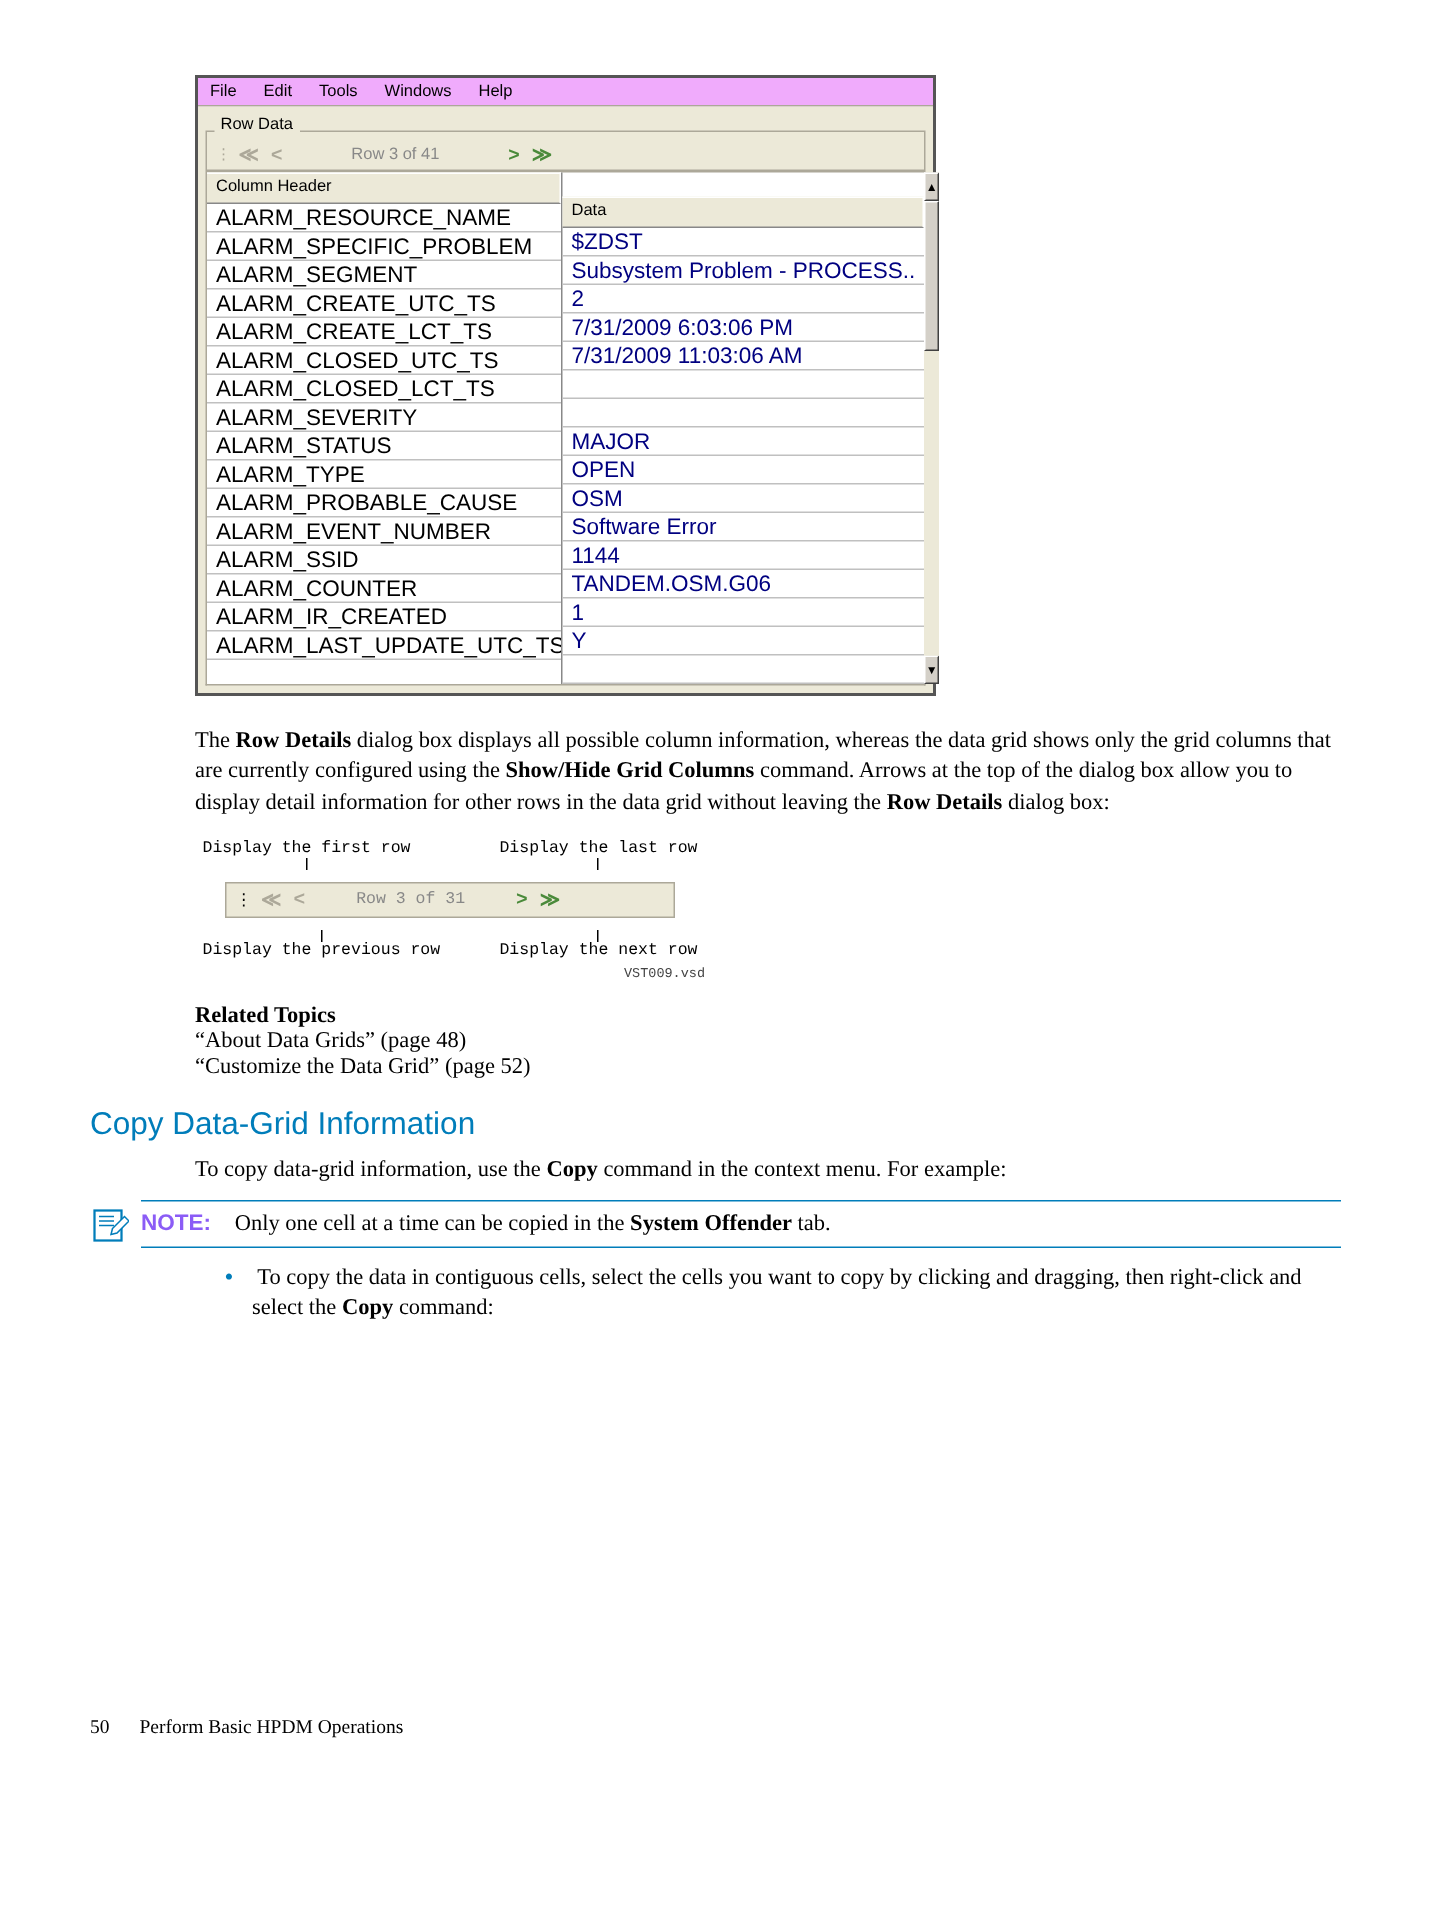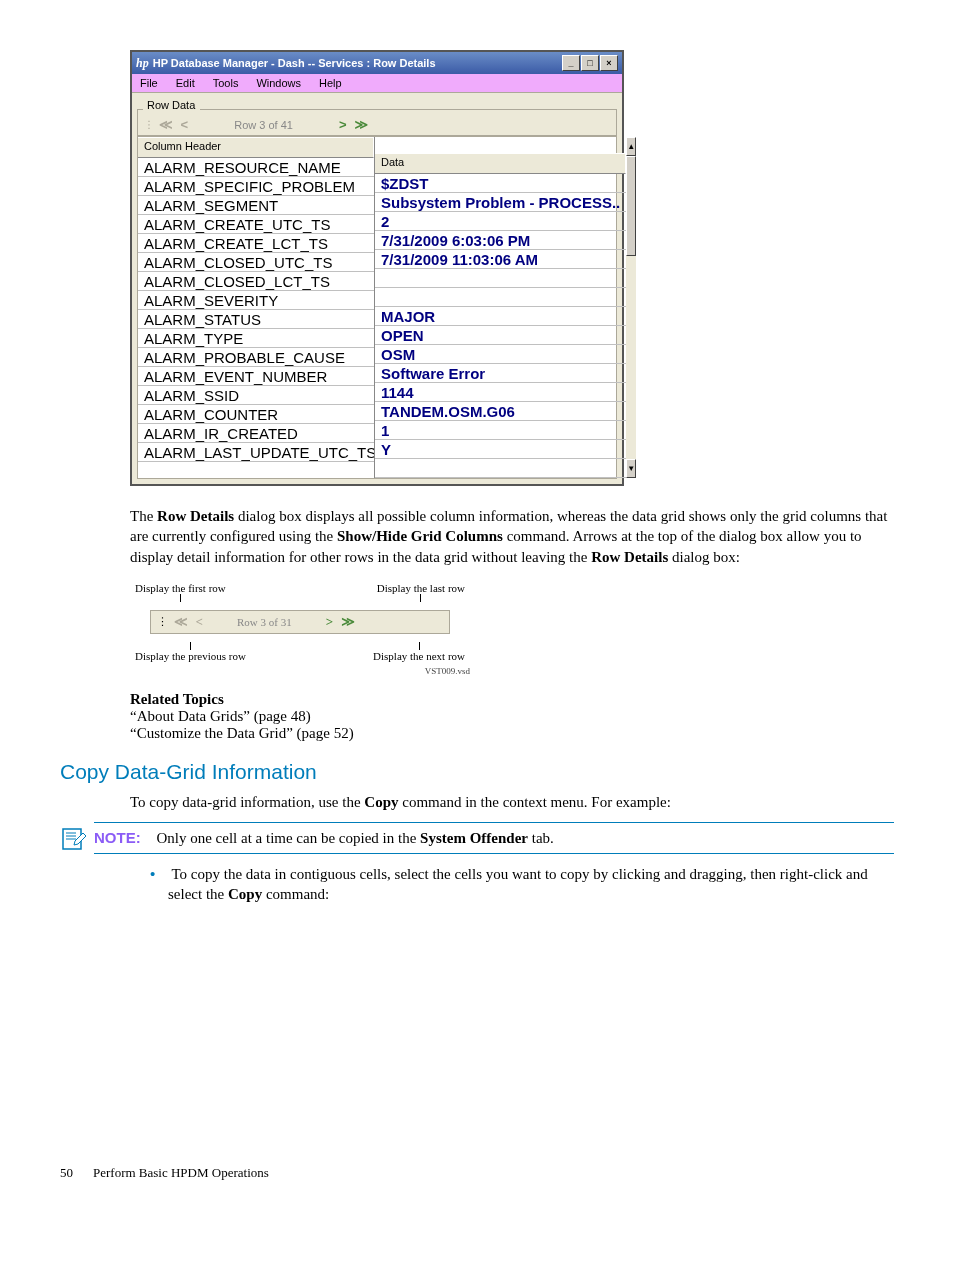--- a/index.html
+++ b/index.html
@@ -151,21 +151,21 @@
     border-top: 1px solid #fff;
   }
   .grid-cell {
     padding: 1px 6px;
     border-bottom: 1px solid #c0c0c0;
     font-size: 15px;
     height: 16px;
     white-space: nowrap;
     overflow: hidden;
   }
-  .grid-cell.navy { color: #000080; font-weight: bold; }
+  .grid-cell.navy { color: #000080; }
   .scroll-stub {
     width: 16px;
     background: #ece9d8;
     display: flex;
     flex-direction: column;
   }
   .scroll-btn {
     height: 17px;
     background: #d4d0c8;
     border: 1px solid #fff;
@@ -198,21 +198,21 @@
     margin: 20px 0 10px 70px;
     font-size: 15px;
     line-height: 1.35;
   }
   .para b { font-weight: bold; }
 
   
   .diagram {
     margin: 15px 0 5px 70px;
     width: 340px;
-    font-family: Liberation Serif, serif;
+    font-family: Liberation Mono, monospace;
     font-size: 11px;
   }
   .diagram-top {
     display: flex;
     justify-content: space-between;
     padding: 0 5px;
   }
   .diagram-toolbar {
     margin: 8px 20px 8px 20px;
     border: 1px solid #aca899;
@@ -298,31 +298,20 @@
     margin-top: 260px;
     font-size: 13px;
     display: flex;
     gap: 20px;
   }
 </style>
 </head>
 <body>
 
 <div class="screenshot">
-  <div class="titlebar">
-    <div class="titlebar-left">
-      <span class="hp-logo">hp</span>
-      <span>HP Database Manager - Dash -- Services : Row Details</span>
-    </div>
-    <div class="win-buttons">
-      <div class="win-btn">_</div>
-      <div class="win-btn">□</div>
-      <div class="win-btn">×</div>
-    </div>
-  </div>
   <div class="menubar">
     <span>File</span>
     <span>Edit</span>
     <span>Tools</span>
     <span>Windows</span>
     <span>Help</span>
   </div>
 
   <div class="fieldset-label">
     <span>Row Data</span>

